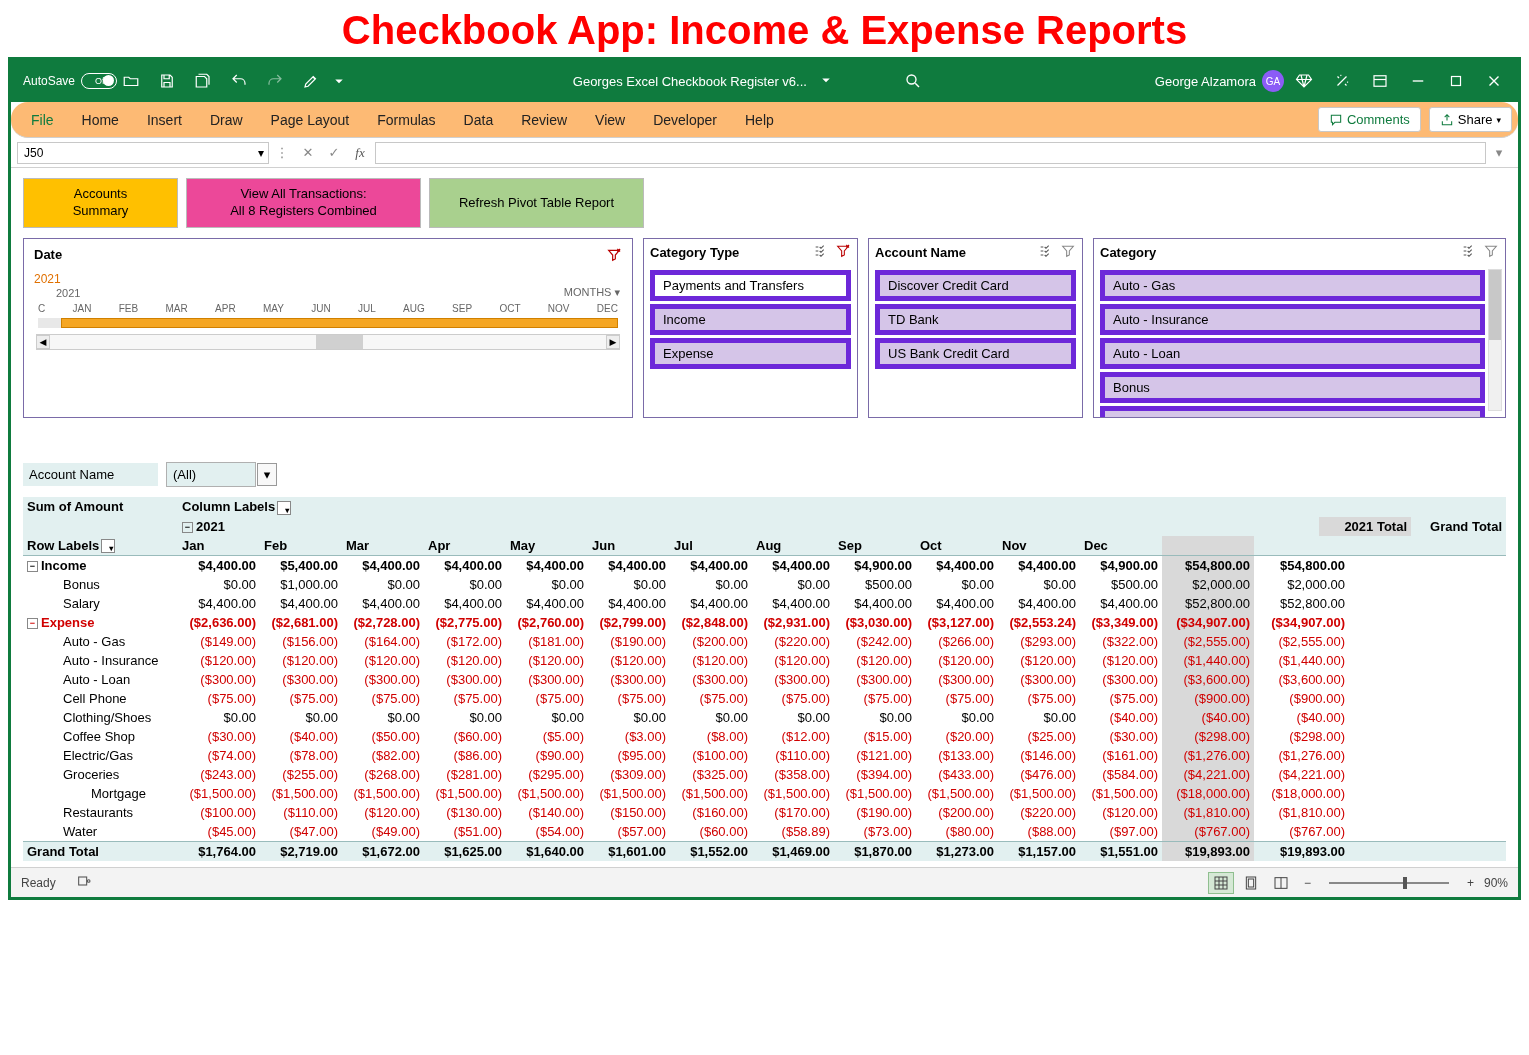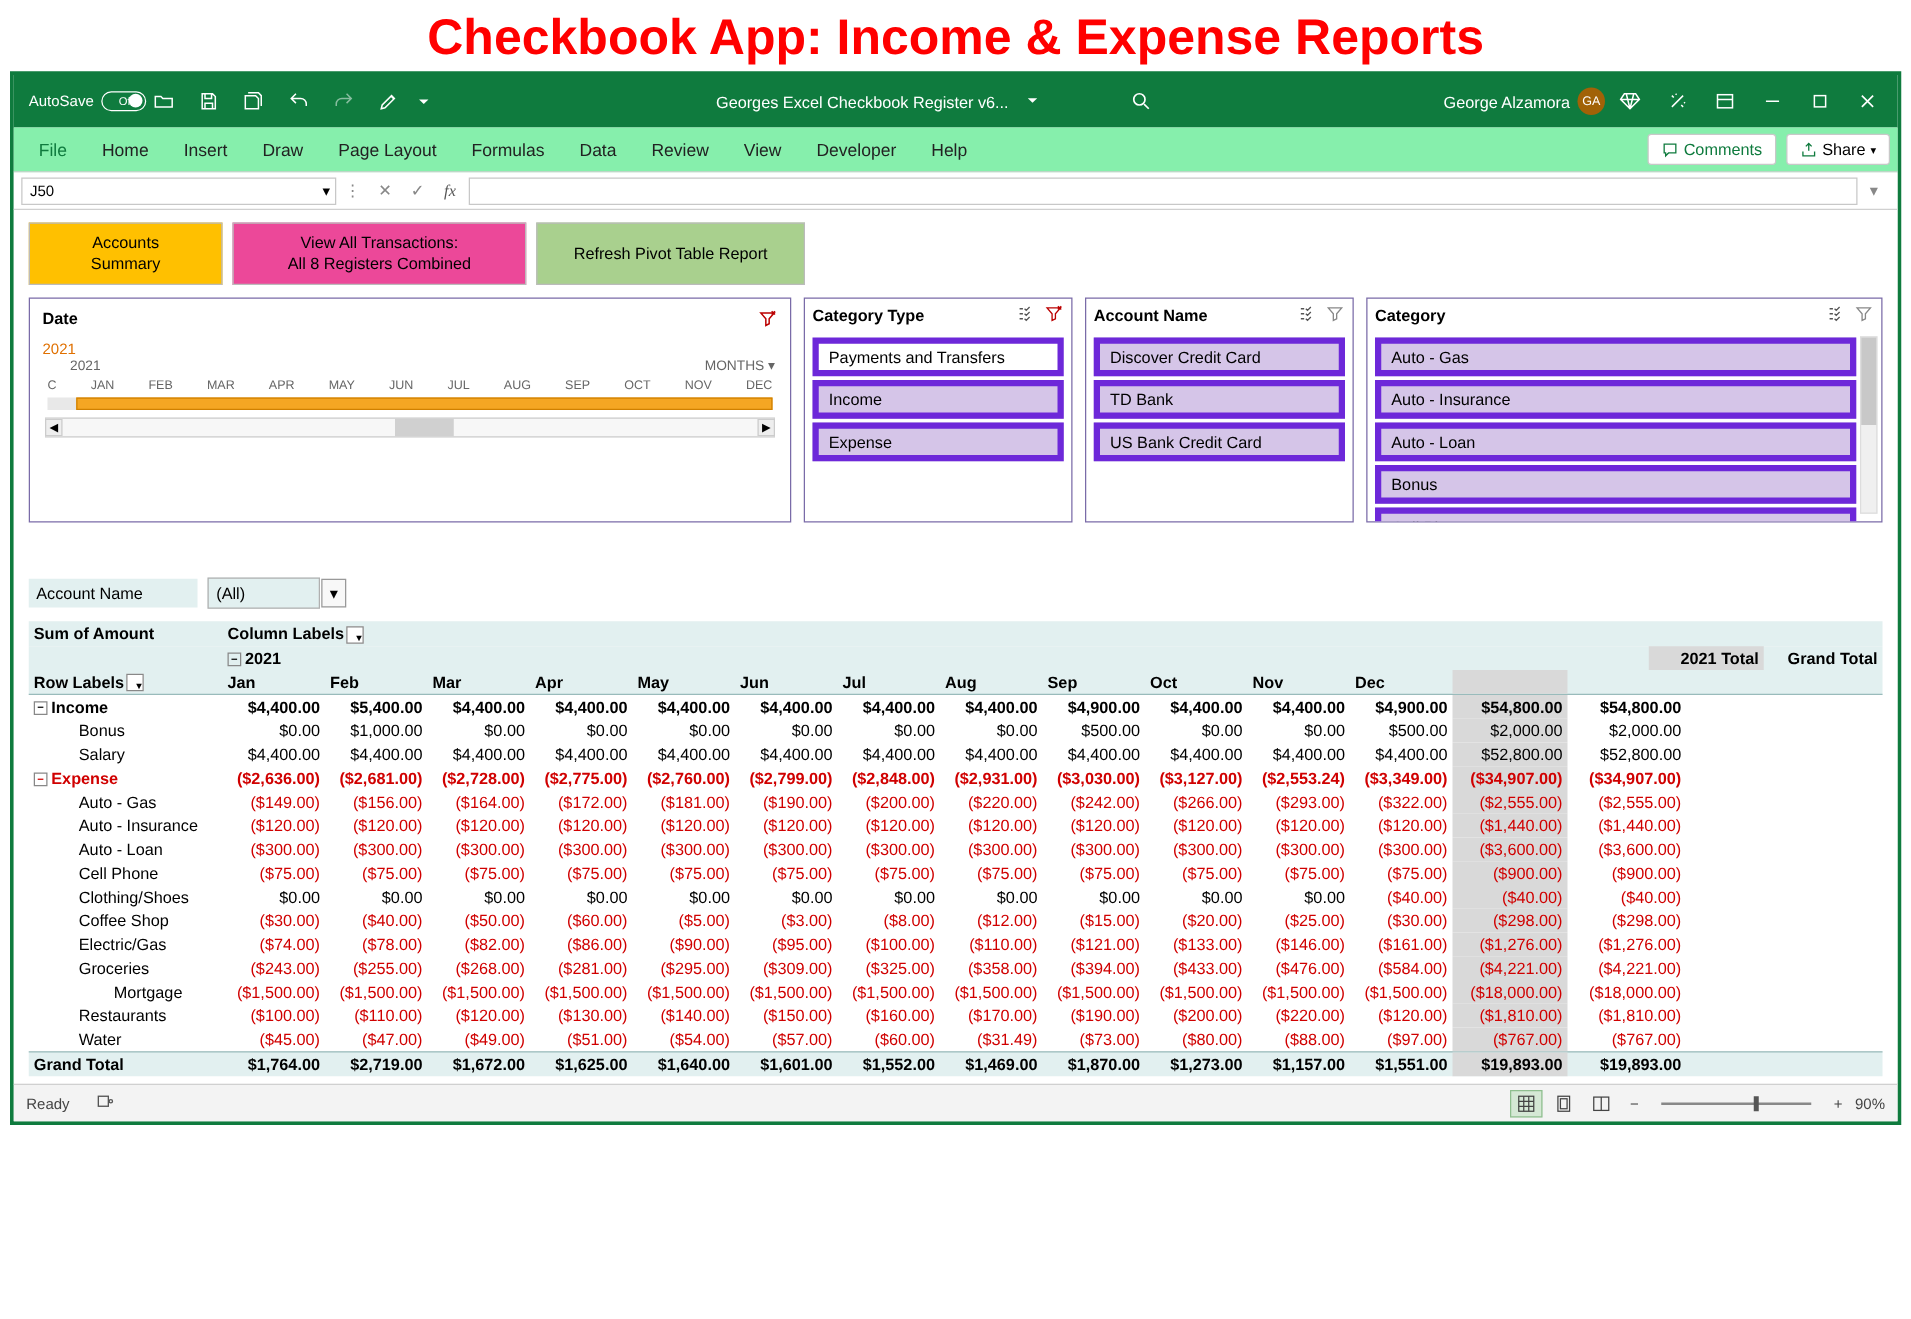--- a/index.html
+++ b/index.html
@@ -7,22 +7,22 @@
 .page-title { color: #ff0000; font-size: 40px; font-weight: bold; text-align: center; padding: 8px 0 4px; }
 .app-window { border: 3px solid #0f7b3e; margin: 0 8px; }
 .title-bar { background: #0f7b3e; height: 42px; display: flex; align-items: center; color: #fff; padding: 0 6px; }
 .title-bar .qa-item { display: inline-flex; align-items: center; justify-content: center; width: 36px; height: 36px; cursor: pointer; }
 .title-bar svg { width: 18px; height: 18px; }
 .autosave { display: inline-flex; align-items: center; gap: 6px; font-size: 12px; padding: 0 6px; text-align: center; }
 .autosave .toggle { width: 36px; height: 16px; border: 1px solid #fff; border-radius: 8px; position: relative; }
 .autosave .toggle::after { content: ""; position: absolute; right: 2px; top: 1px; width: 11px; height: 11px; border-radius: 50%; background: #fff; }
 .title-center { flex: 1; display: flex; align-items: center; justify-content: center; gap: 10px; font-size: 13px; }
 .title-right { display: flex; align-items: center; gap: 2px; }
-.title-right .avatar { width: 22px; height: 22px; border-radius: 50%; background: #a16207; font-size: 10px; display: inline-flex; align-items: center; justify-content: center; margin-left: 4px; text-align: center; }
-.ribbon-tabs { background: #86efac; height: 36px; display: flex; align-items: center; padding: 0 6px; border-bottom: 1px solid #d0d0d0; }
+.title-right .avatar { width: 22px; height: 22px; border-radius: 50%; background: #8b5cf6; font-size: 10px; display: inline-flex; align-items: center; justify-content: center; margin-left: 4px; text-align: center; }
+.ribbon-tabs { background: #fdba74; height: 36px; display: flex; align-items: center; padding: 0 6px; border-bottom: 1px solid #d0d0d0; border-radius: 17px; }
 .ribbon-tabs .tab { padding: 8px 14px; font-size: 14px; color: #222; cursor: pointer; }
 .ribbon-tabs .tab.file { color: #0f7b3e; font-weight: 500; }
 .ribbon-right { margin-left: auto; display: flex; gap: 8px; }
 .ribbon-right .btn { border: 1px solid #c8c8c8; padding: 4px 10px; border-radius: 3px; font-size: 13px; display: inline-flex; align-items: center; gap: 4px; cursor: pointer; background: #fff; }
 .ribbon-right .comments { color: #0f7b3e; }
 .formula-bar { display: flex; align-items: center; height: 30px; border-bottom: 1px solid #d0d0d0; padding: 2px 6px; background: #fff; }
 .name-box { width: 252px; border: 1px solid #c8c8c8; height: 22px; padding: 0 6px; font-size: 12px; display: flex; align-items: center; position: relative; }
 .name-box .caret { position: absolute; right: 4px; }
 .fb-btn { width: 26px; height: 22px; display: inline-flex; align-items: center; justify-content: center; color: #888; }
 .fx { font-style: italic; font-family: serif; color: #555; }
@@ -628,21 +628,21 @@
           </div>
           <div class="pt-row">
             <div class="pt-cell col-label indent-1" style="text-align: left;">Water</div>
             <div class="pt-cell col-month pt-neg">($45.00)</div>
             <div class="pt-cell col-month pt-neg">($47.00)</div>
             <div class="pt-cell col-month pt-neg">($49.00)</div>
             <div class="pt-cell col-month pt-neg">($51.00)</div>
             <div class="pt-cell col-month pt-neg">($54.00)</div>
             <div class="pt-cell col-month pt-neg">($57.00)</div>
             <div class="pt-cell col-month pt-neg">($60.00)</div>
-            <div class="pt-cell col-month pt-neg">($31.49)</div>
+            <div class="pt-cell col-month pt-neg">($58.89)</div>
             <div class="pt-cell col-month pt-neg">($73.00)</div>
             <div class="pt-cell col-month pt-neg">($80.00)</div>
             <div class="pt-cell col-month pt-neg">($88.00)</div>
             <div class="pt-cell col-month pt-neg">($97.00)</div>
             <div class="pt-cell col-total pt-neg">($767.00)</div>
             <div class="pt-cell col-grand pt-neg">($767.00)</div>
           </div>
         </div>
       <div class="pt-row grand-total-row" id="grand-row">
           <div class="pt-cell col-label pt-bold" style="text-align: left;">Grand Total</div>

